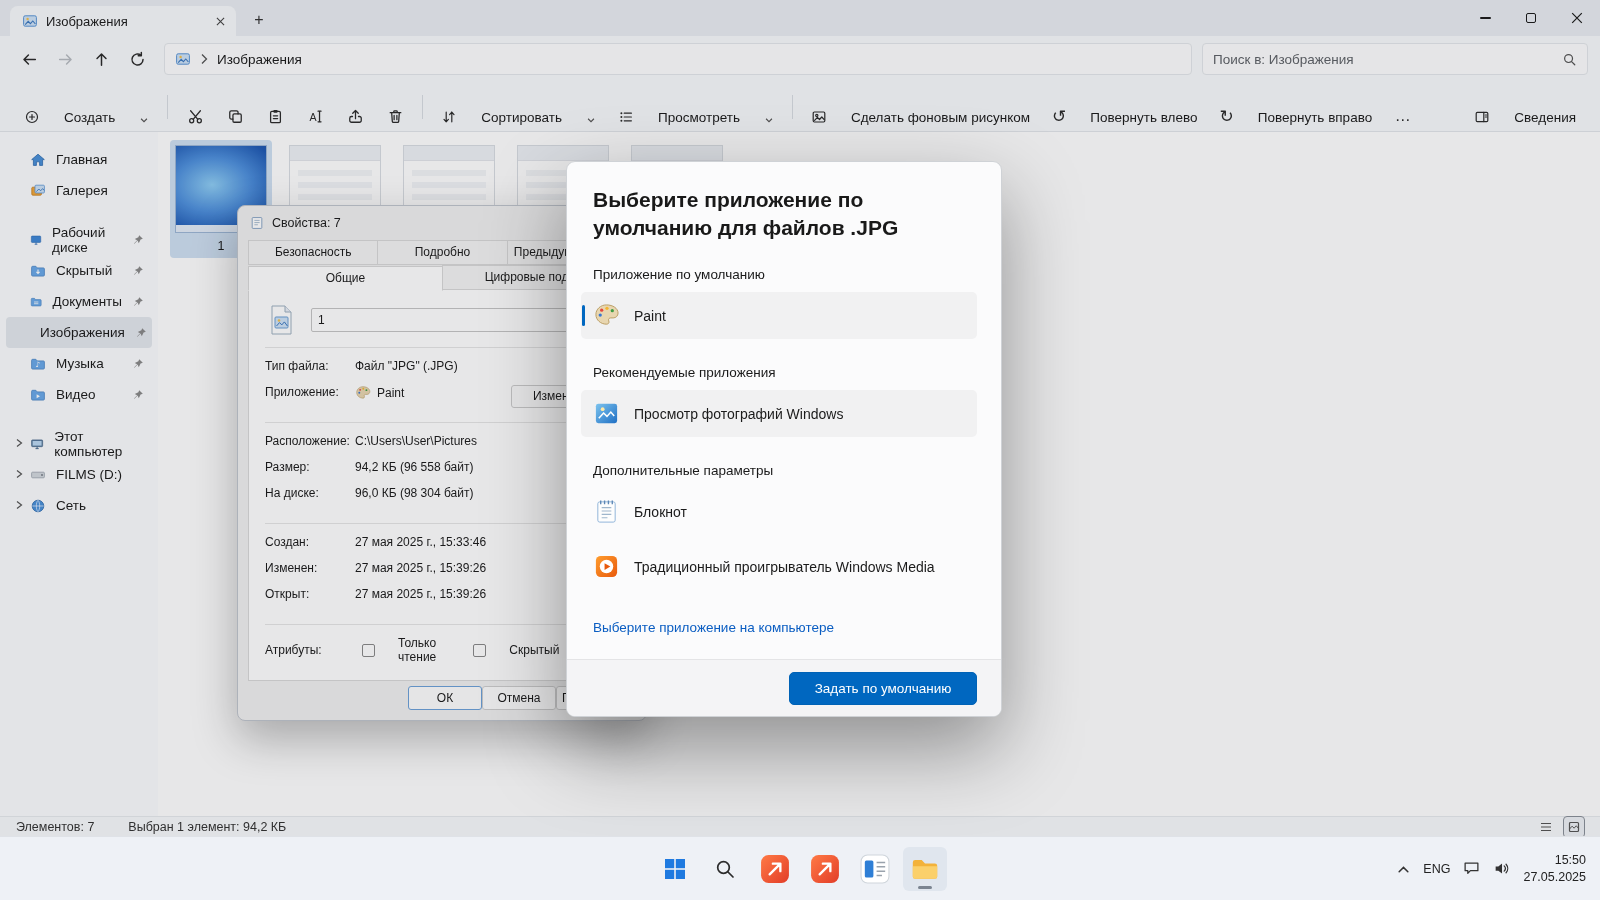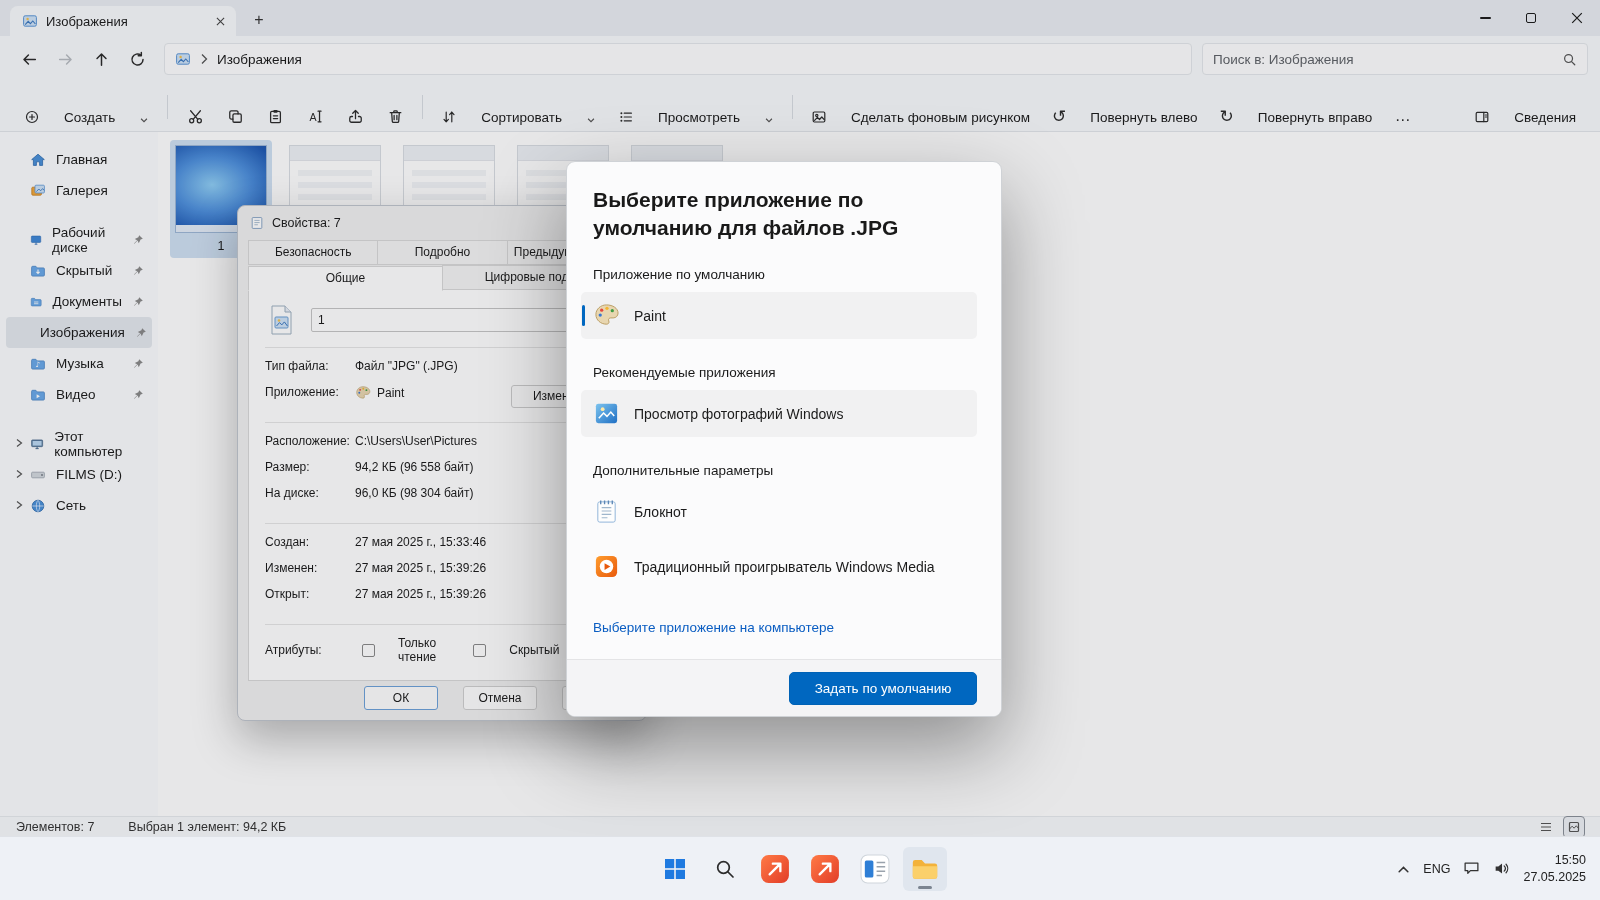--- a/index.html
+++ b/index.html
@@ -75,21 +75,21 @@
   .fn-input{flex:1;height:24px;border:1px solid #c6c6c6;border-radius:2px;padding:0 6px;font-size:12px;font-family:inherit;background:#fff;color:#1b1b1b;outline:none;}
   .psep{border:0;border-top:1px solid #e6e6e6;margin:11px 0;}
   .prow{display:flex;align-items:flex-start;min-height:26px;}
   .plabel{width:90px;flex-shrink:0;}
   .prow.app{position:relative;}
   .appval{display:flex;align-items:center;gap:6px;}
   .change-btn{margin-left:auto;width:108px;height:23px;background:#fdfdfd;border:1px solid #cfcfcf;border-radius:3px;text-align:center;line-height:21px;font-size:12px;}
   .attr-row{display:flex;align-items:center;gap:23px;min-height:26px;}
   .cb{width:13px;height:13px;border:1px solid #8a8a8a;border-radius:2px;background:#fff;flex-shrink:0;}
   .other-btn{margin-left:auto;width:96px;height:23px;background:#fdfdfd;border:1px solid #cfcfcf;border-radius:3px;text-align:center;line-height:21px;}
-  .props-footer{position:absolute;left:0;right:0;bottom:0;height:44px;display:flex;align-items:center;justify-content:flex-end;gap:25px;padding:0 10px;}
+  .props-footer{position:absolute;left:0;right:0;bottom:0;height:44px;display:flex;align-items:center;justify-content:flex-end;gap:0;padding:0 16px;}
   .pbtn{width:74px;height:24px;background:#fdfdfd;border:1px solid #cfcfcf;border-radius:3px;text-align:center;line-height:22px;font-size:12px;}
   .pbtn.default{border-color:#6da1d8;}
 
   
   .modal{position:absolute;left:566px;top:161px;width:436px;height:556px;background:#fbfbfc;border:1px solid #cfd2d6;border-radius:9px;box-shadow:0 32px 80px rgba(0,0,0,.38);z-index:30;display:flex;flex-direction:column;overflow:hidden;}
   .modal-body{flex:1;padding:24px 24px 0 14px;}
   .modal-title{font-size:21px;font-weight:700;line-height:1.32;max-width:352px;margin:0 0 2px 12px;color:#191919;}
   .msec{font-size:13.5px;margin:26px 0 10px 12px;color:#191919;}
   .mrow{display:flex;align-items:center;gap:14px;height:47px;border-radius:5px;padding:0 12px;position:relative;}
   .mrow.card{background:#f1f1f2;}

